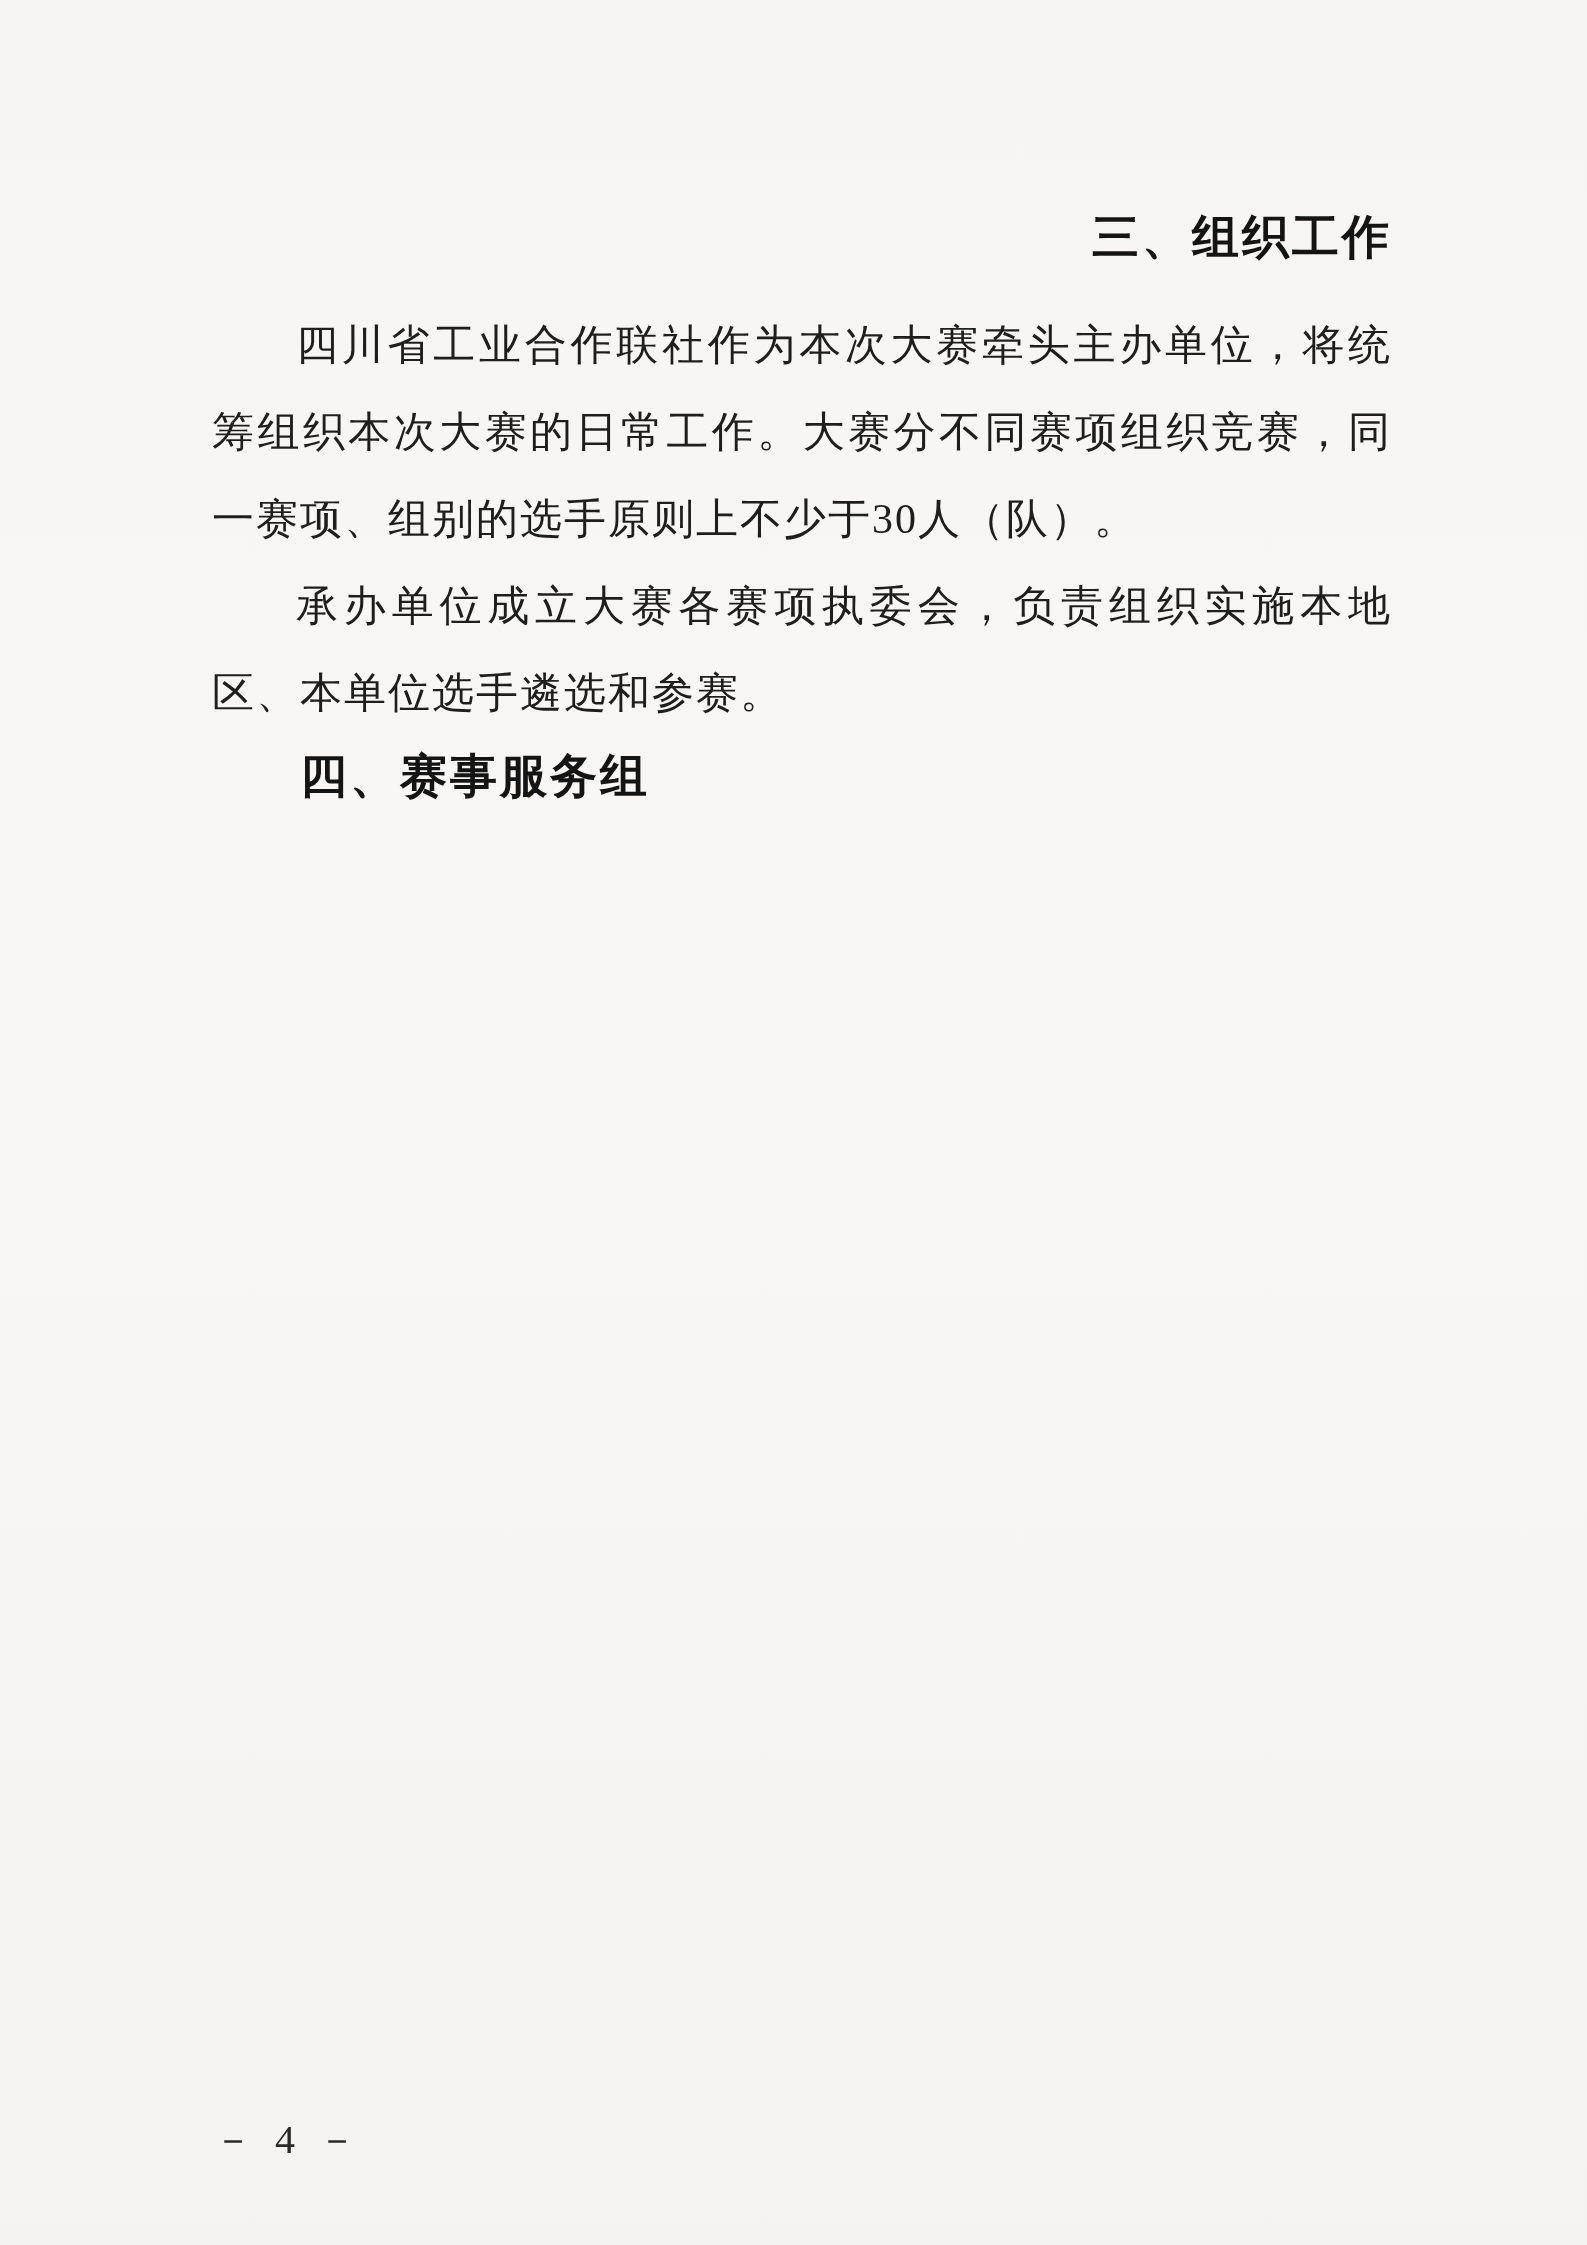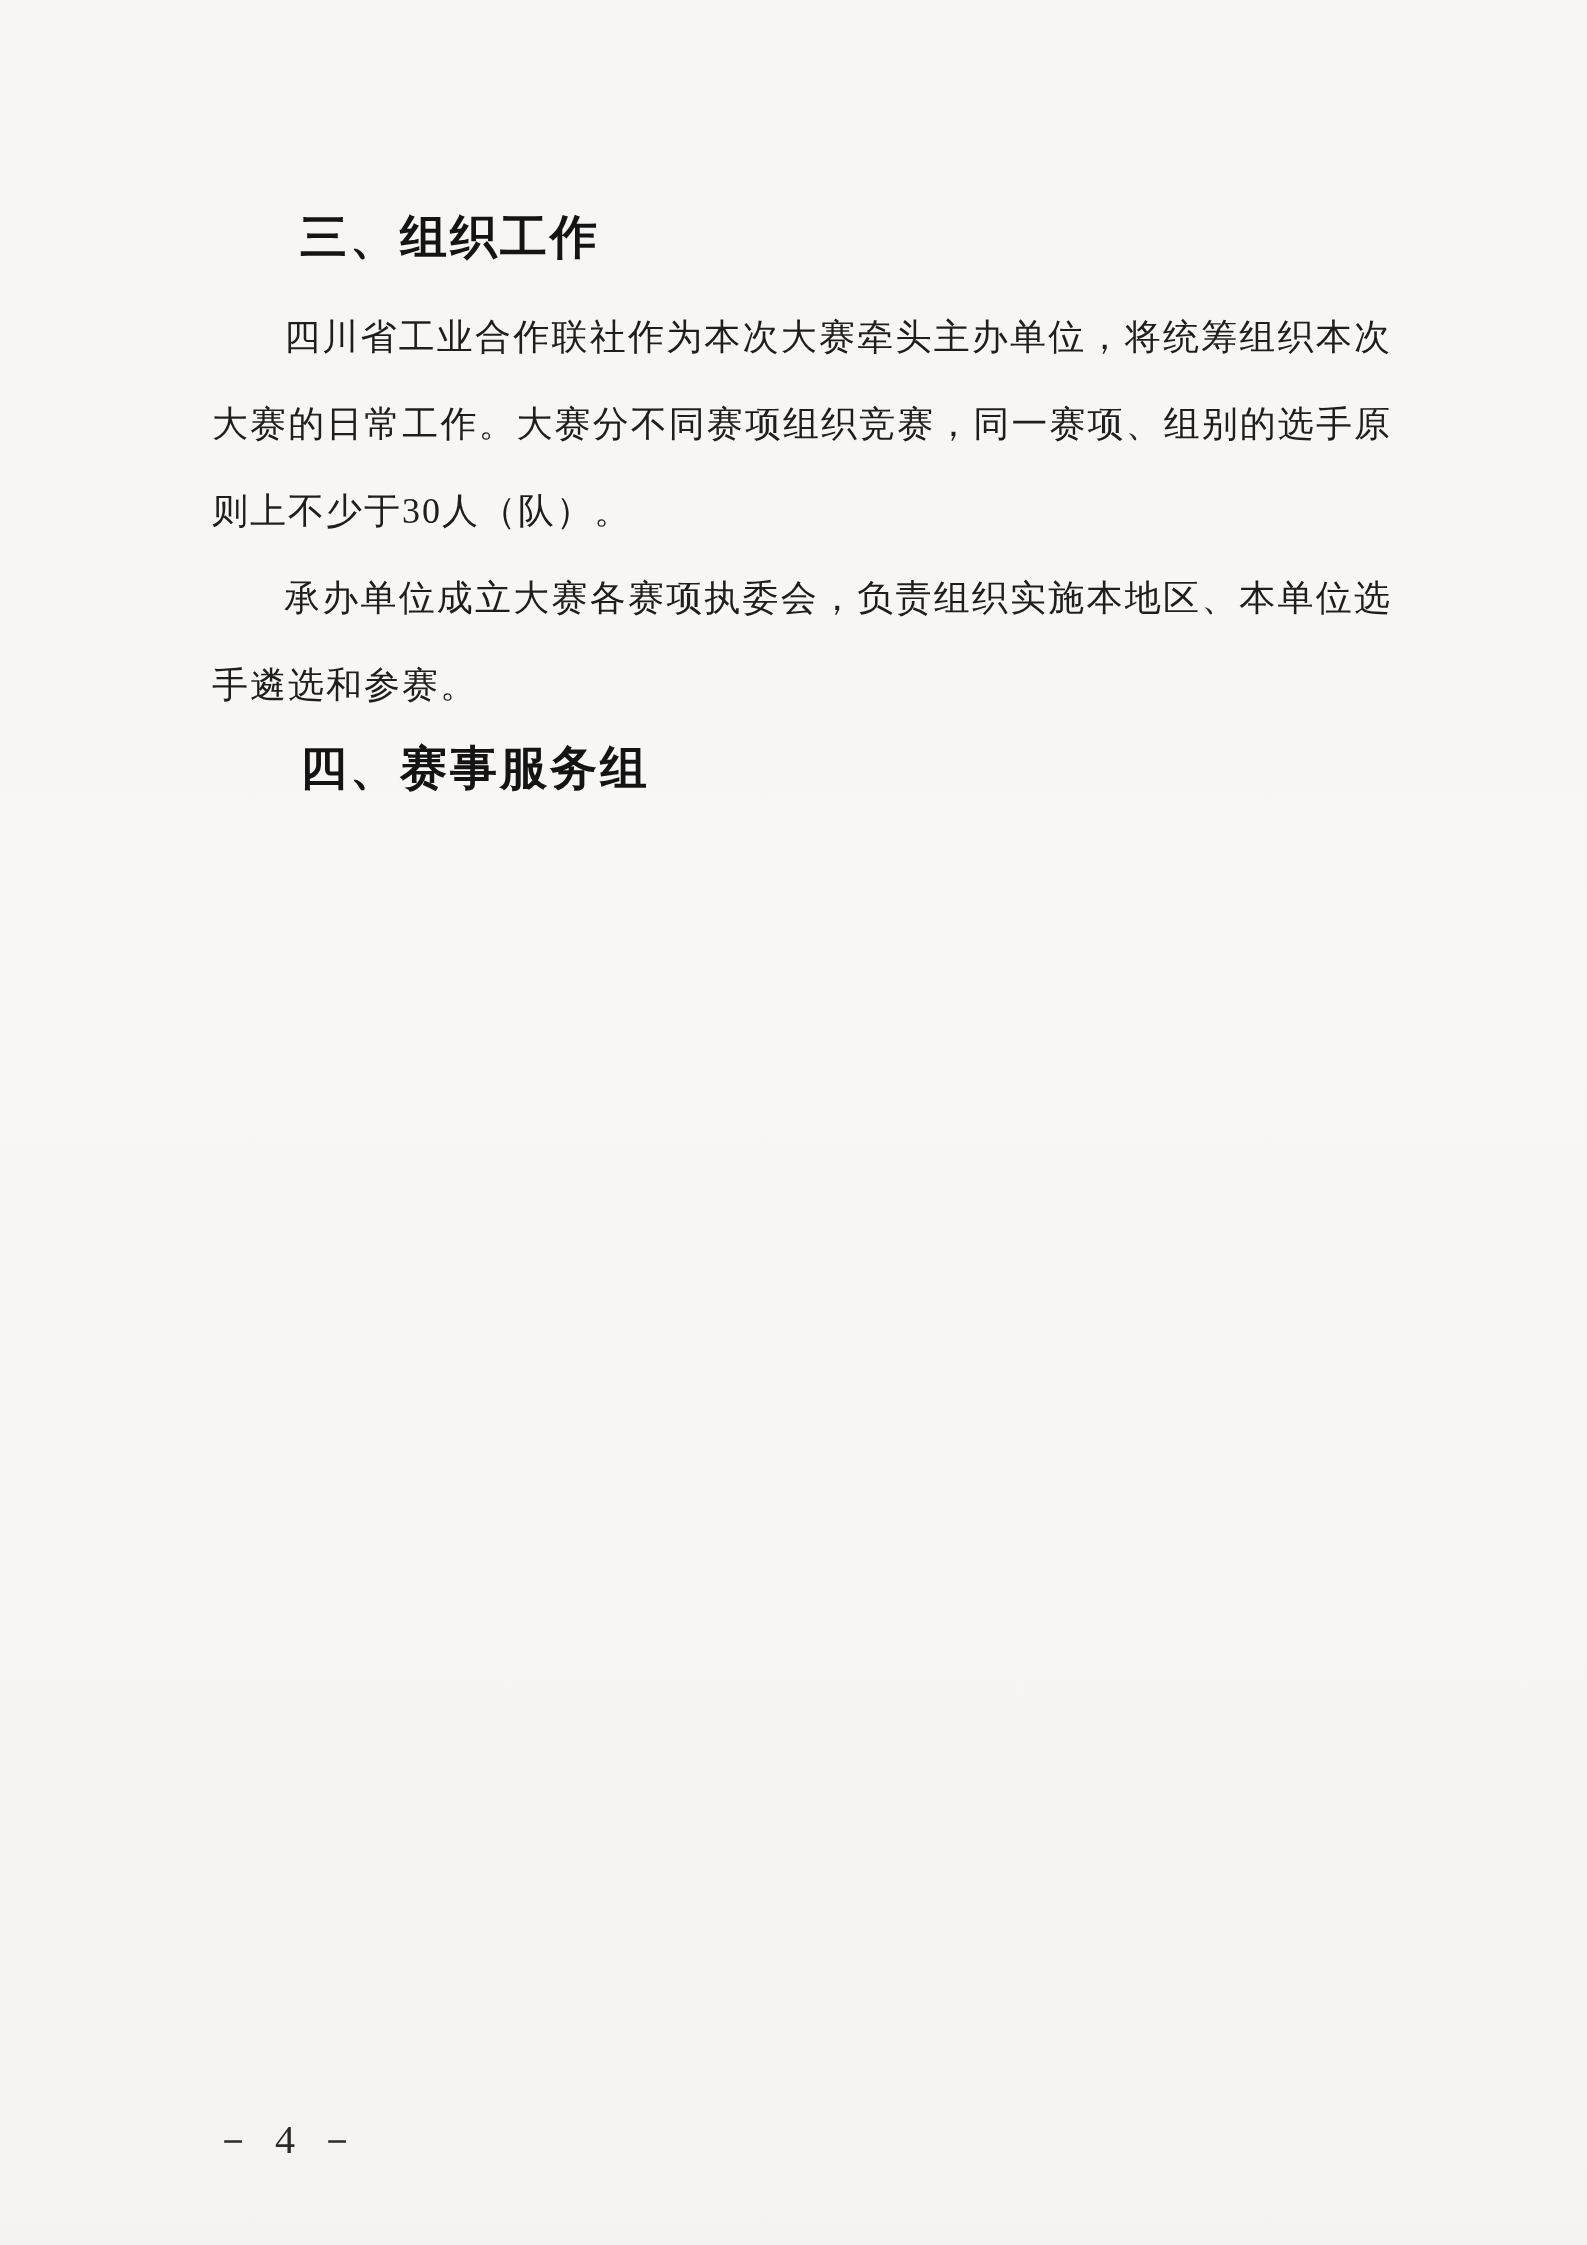--- a/index.html
+++ b/index.html
@@ -25,28 +25,29 @@
     font-family: "Liberation Sans", "DejaVu Sans", sans-serif;
     font-weight: bold;
     font-size: 47px;
     line-height: 50px;
     color: #141414;
     margin: 0;
     padding-left: 88px;
     letter-spacing: 3px;
   }
   .heading-top {
-    margin-bottom: 32px;
+    margin-bottom: 40px;
+    text-align: right;
   }
   .heading-bottom {
     margin-top: 14px;
   }
   .body-text {
     font-family: "Liberation Serif", "DejaVu Serif", serif;
-    font-size: 36px;
+    font-size: 42px;
     line-height: 87px;
     color: #1e1e1e;
     letter-spacing: 2px;
   }
   .body-text p {
     margin: 0;
     text-indent: 2em;
     text-align: justify;
   }
   .page-number {

